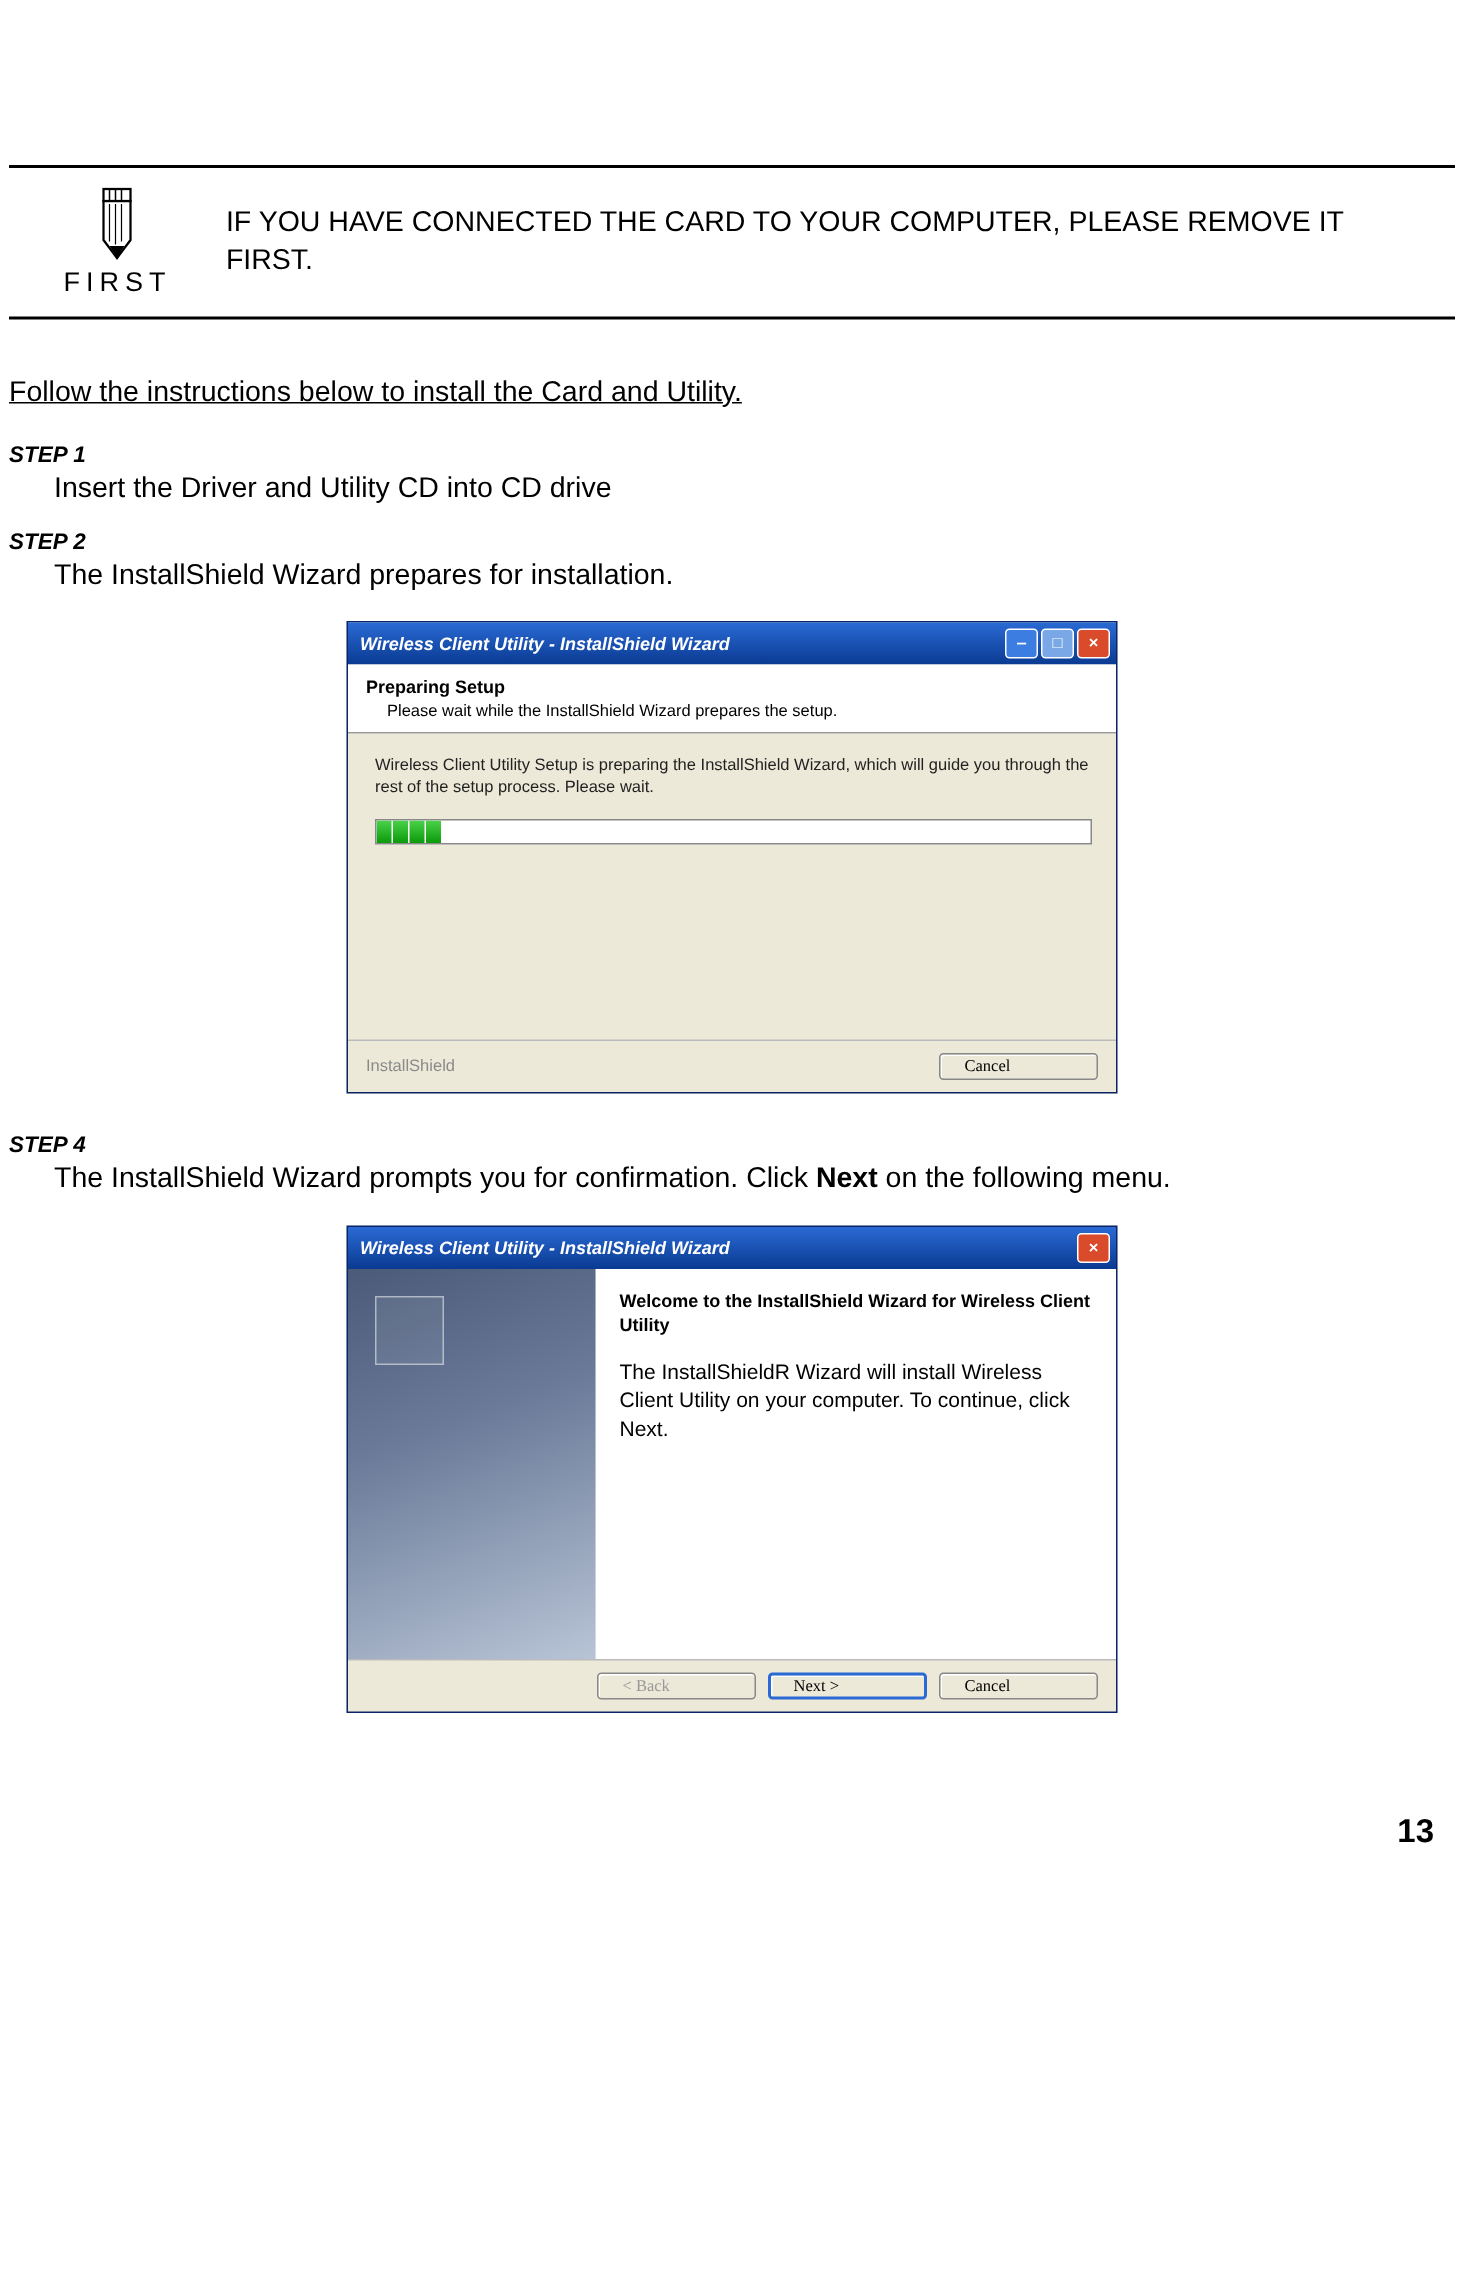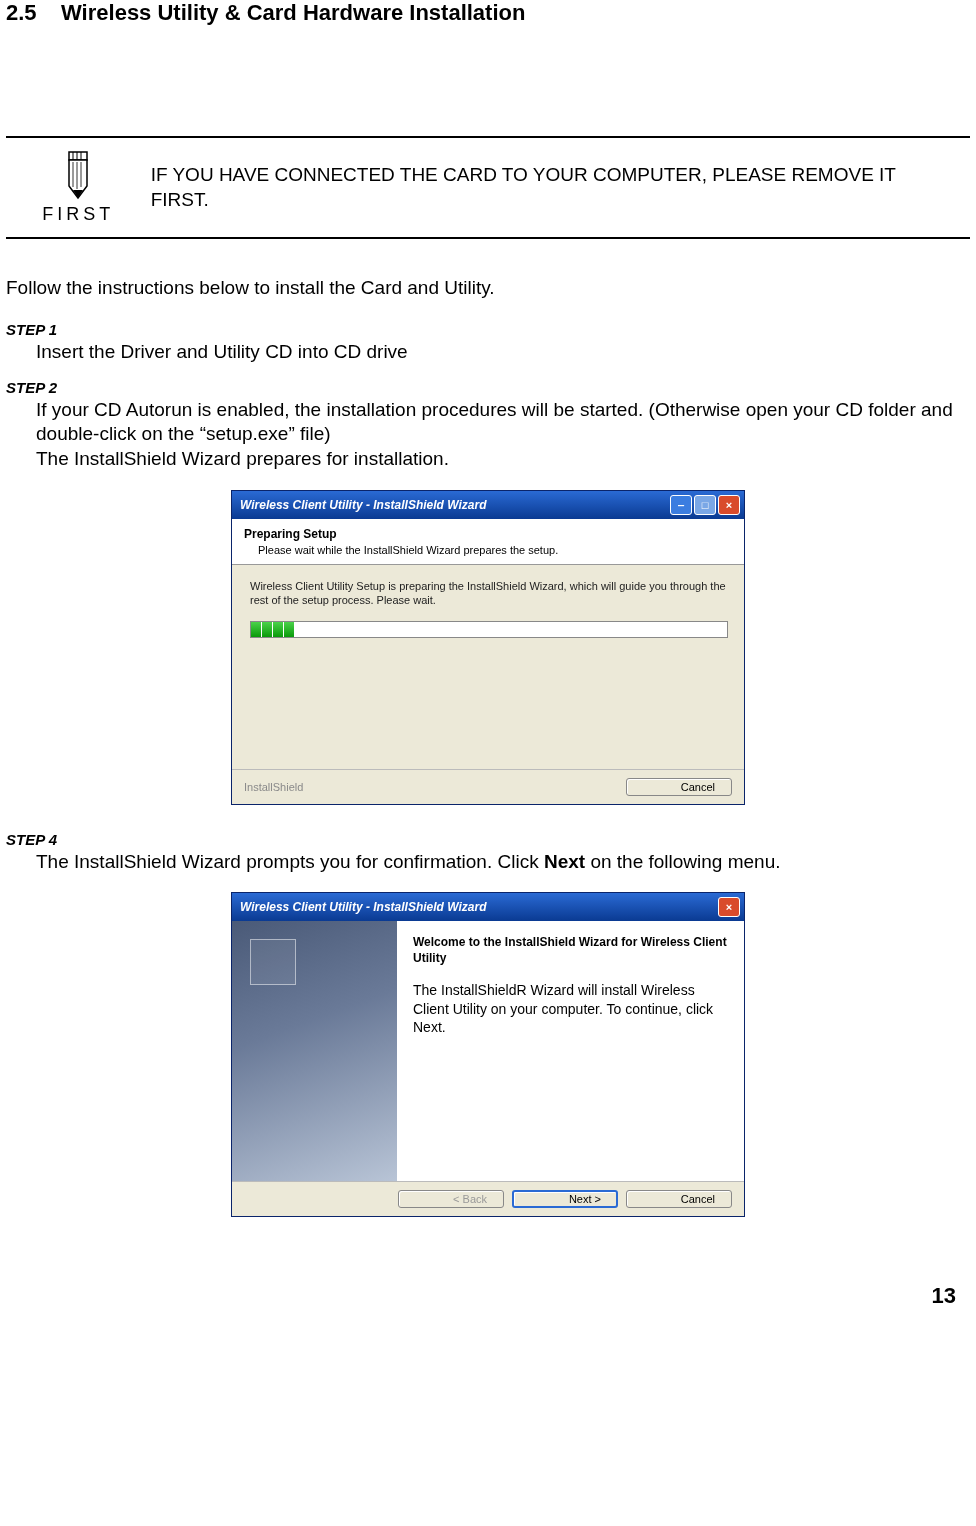--- a/index.html
+++ b/index.html
@@ -39,20 +39,21 @@
       letter-spacing: 4px;
     }
     .note-text {
       font-size: 19px;
       line-height: 1.3;
       padding-right: 40px;
     }
     .body-text {
       font-size: 19px;
       padding: 8px 6px;
+      text-decoration: underline;
     }
     .step-heading {
       font-size: 15px;
       font-style: italic;
       font-weight: bold;
       margin: 14px 0 2px 6px;
     }
     .step-text {
       font-size: 19px;
       margin: 0 6px 0 36px;
@@ -137,29 +138,29 @@
       gap: 8px;
     }
     .win .brand-label {
       position: absolute;
       left: 12px;
       color: #8a8a8a;
       font-size: 11px;
     }
     .win .footer-rel { position: relative; padding-left: 38px; }
     .xp-btn {
-      font-family: Liberation Sans, sans-serif;
+      font-family: Liberation Serif, serif;
       font-size: 11px;
       padding: 2px 16px;
       background: #ece9d8;
       border: 1px solid #888;
       border-radius: 3px;
       box-shadow: inset 1px 1px 0 #fff;
       min-width: 72px;
-      text-align: right;
+      text-align: left;
     }
     .xp-btn.disabled { color: #999; }
     .xp-btn.default { border: 2px solid #2a6ad4; padding: 1px 15px; }
     
     .win2 .body2 {
       display: flex;
       min-height: 260px;
     }
     .win2 .side-img {
       width: 165px;
@@ -186,24 +187,20 @@
       font-size: 22px;
       font-weight: bold;
       padding: 40px 20px 0 0;
     }
   </style>
 </head>
 <body>
 
 <div class="page">
 
-  <h2 class="section-title">
-    <span>2.5</span>&nbsp;&nbsp;&nbsp;
-    <span>Wireless Utility &amp; Card Hardware Installation</span>
-  </h2>
 
   <div class="note-block">
     <div class="note-icon-wrap">
       <svg width="50" height="50" viewBox="0 0 50 50">
         <rect x="16" y="2" width="18" height="8" fill="#fff" stroke="#000" stroke-width="1.5"></rect>
         <line x1="20" y1="2" x2="20" y2="10" stroke="#000"></line>
         <line x1="24" y1="2" x2="24" y2="10" stroke="#000"></line>
         <line x1="28" y1="2" x2="28" y2="10" stroke="#000"></line>
         <path d="M16 10 L16 36 L25 48 L34 36 L34 10 Z" fill="#fff" stroke="#000" stroke-width="1.5"></path>
         <line x1="20" y1="12" x2="20" y2="37" stroke="#000" stroke-width="0.8"></line>
@@ -215,21 +212,20 @@
     </div>
     <div class="note-text">IF YOU HAVE CONNECTED THE CARD TO YOUR COMPUTER, PLEASE REMOVE IT FIRST.</div>
   </div>
 
   <div class="body-text">Follow the instructions below to install the Card and Utility.</div>
 
   <div class="step-heading">STEP 1</div>
   <div class="step-text">Insert the Driver and Utility CD into CD drive</div>
 
   <div class="step-heading">STEP 2</div>
-  <div class="step-text">If your CD Autorun is enabled, the installation procedures will be started. (Otherwise open your CD folder and double-click on the “setup.exe” file)</div>
 
   <div class="step-text">The InstallShield Wizard prepares for installation.</div>
 
   <div class="screenshot-wrap">
     <div class="win">
       <div class="titlebar">
         <span>Wireless Client Utility - InstallShield Wizard</span>
         <div class="title-controls">
           <div class="ctrl-btn ctrl-min">‒</div>
           <div class="ctrl-btn ctrl-max">□</div>

